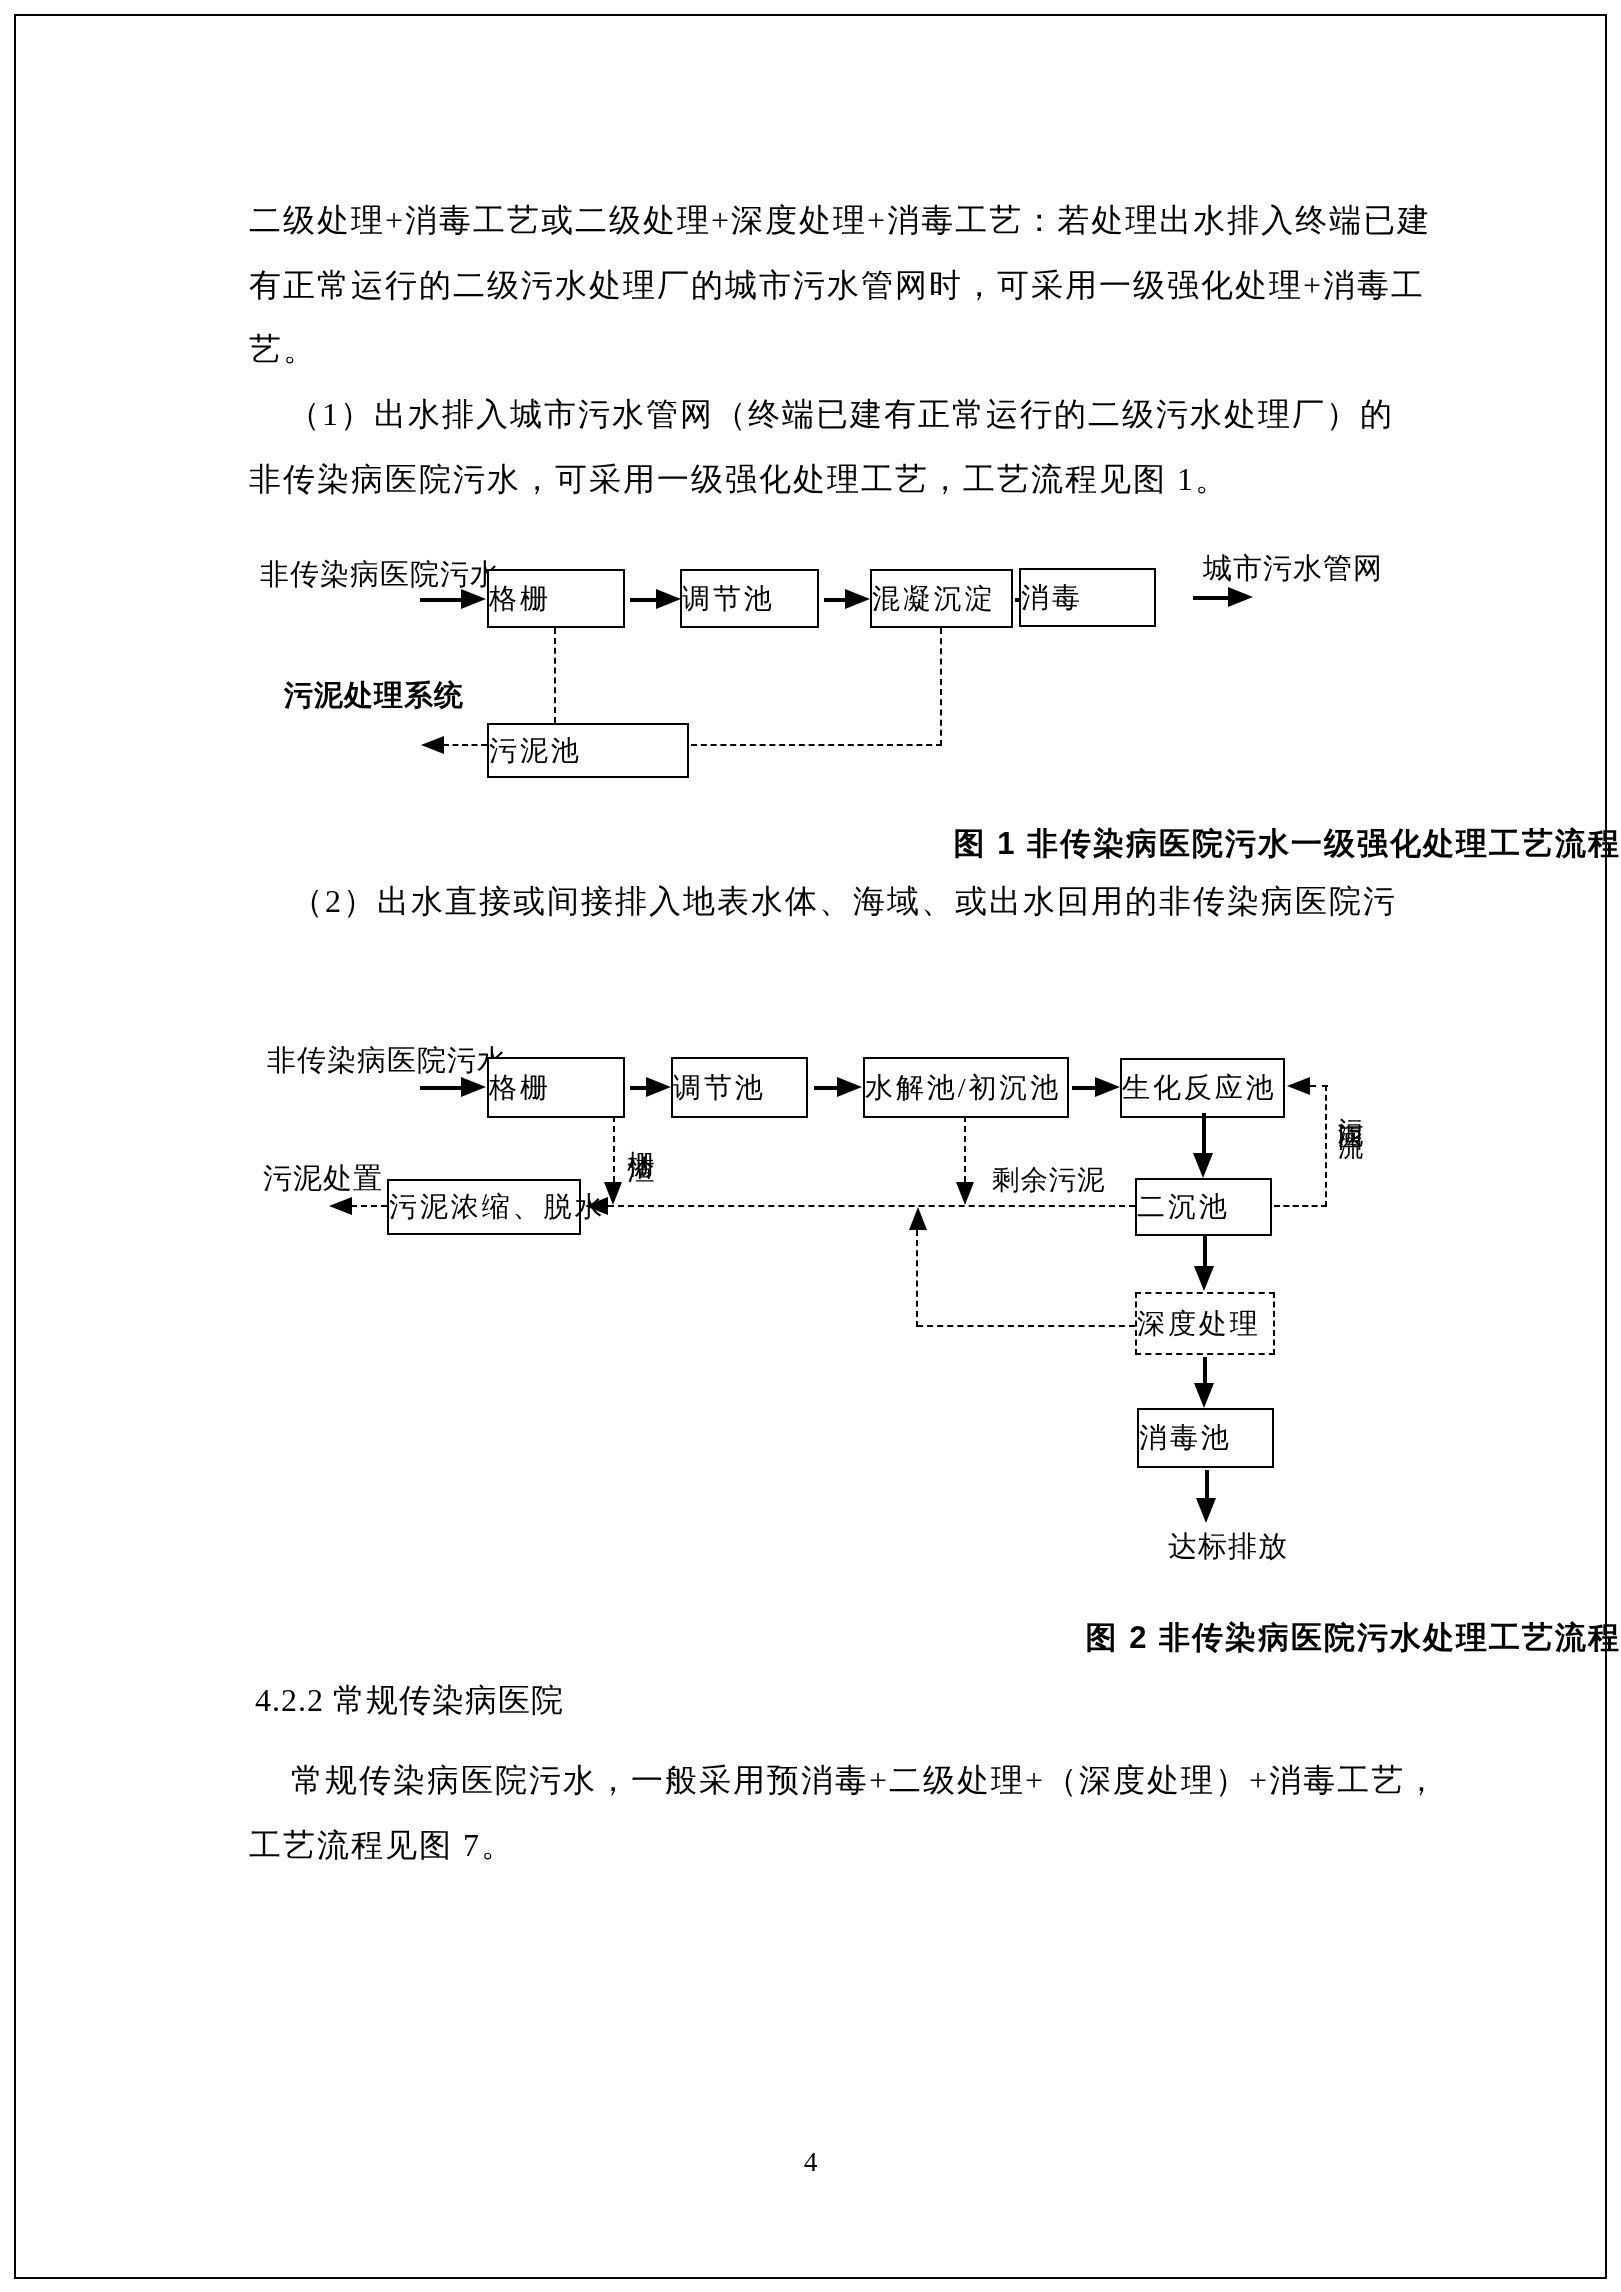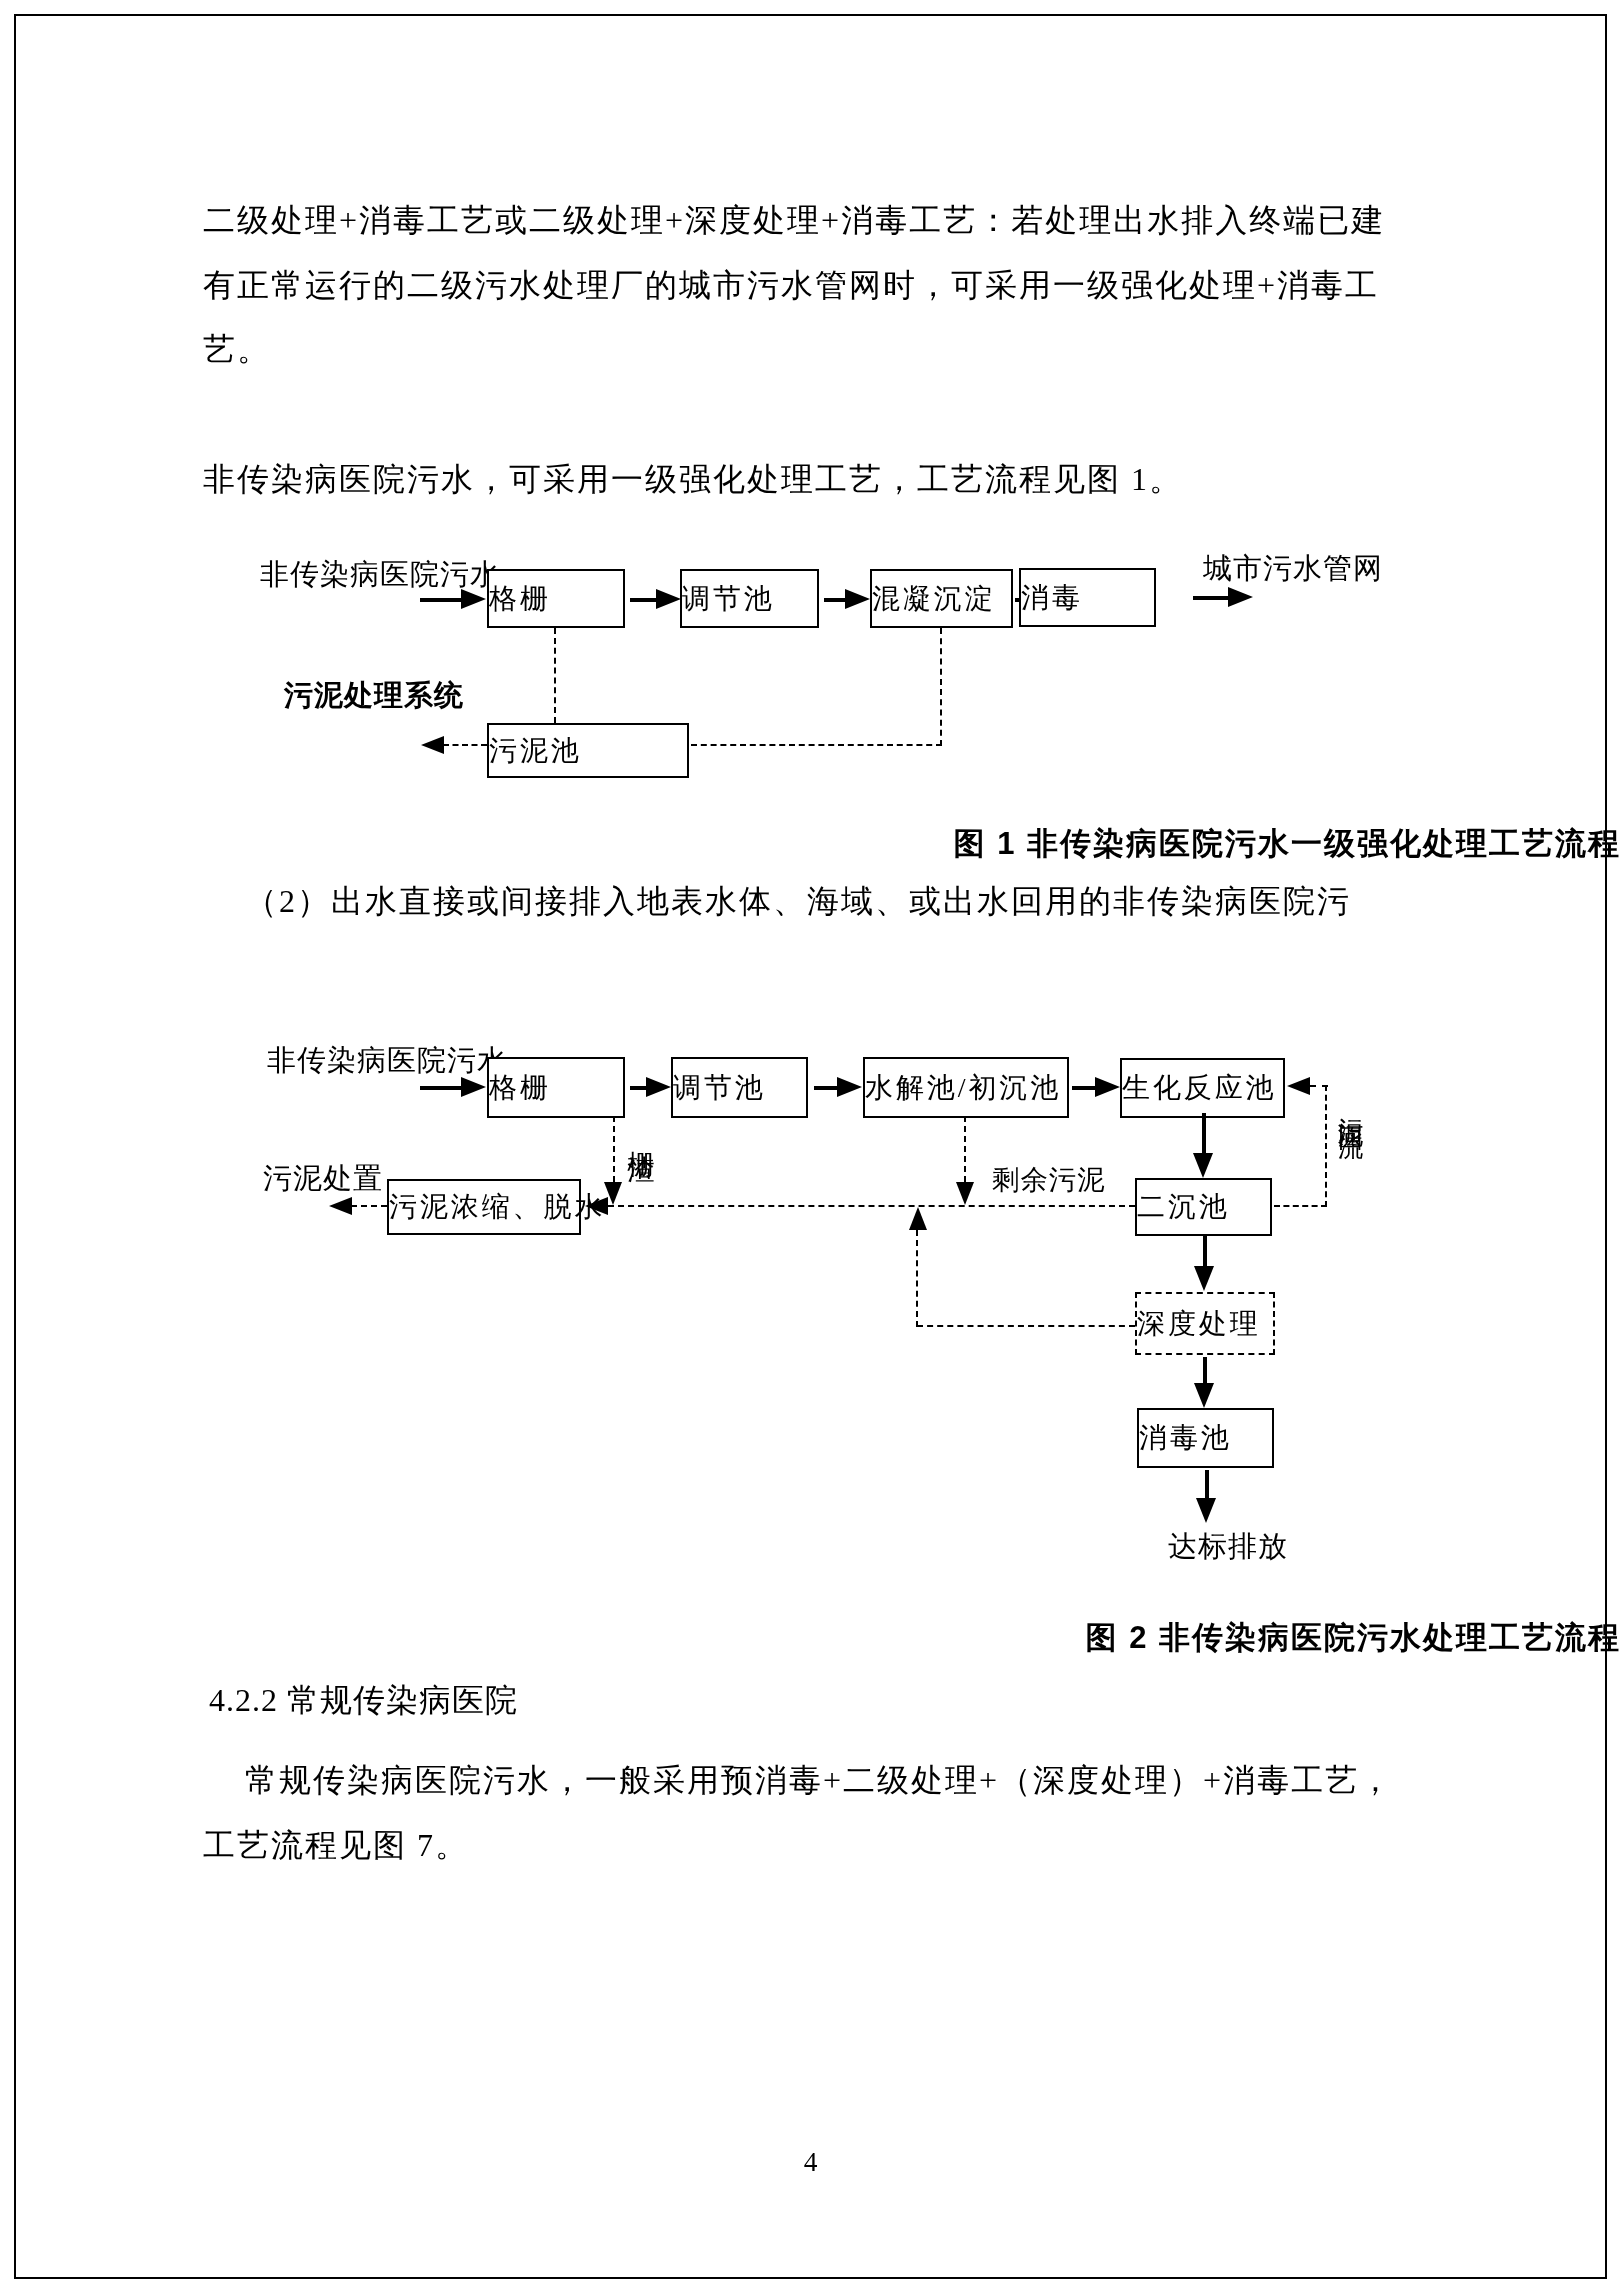--- a/index.html
+++ b/index.html
@@ -12,20 +12,21 @@
     overflow:hidden;
   }
   #page-border{
     position:absolute;left:13.7px;top:13.7px;right:13.7px;bottom:13.7px;
     border:2.9px solid #000;
   }
   .bodyline{
     position:absolute;
     font-size:32px;line-height:39px;letter-spacing:2px;
     white-space:nowrap;
+    margin-left:46px;
   }
   .caption{
     position:absolute;left:0;right:0;text-align:right;
     font-size:31px;font-weight:bold;letter-spacing:2px;white-space:nowrap;
     font-family:"Liberation Sans","DejaVu Sans",sans-serif;
   }
   .box{
     position:absolute;
     border:2.9px solid #000;background:#fff;
     text-align:left;
@@ -57,20 +58,21 @@
 </style>
 </head>
 <body>
 
 <div id="page">
   <div id="page-border"></div>
 
   <div class="bodyline" style="left:203px;top:201px;">二级处理+消毒工艺或二级处理+深度处理+消毒工艺：若处理出水排入终端已建</div>
   <div class="bodyline" style="left:203px;top:266px;">有正常运行的二级污水处理厂的城市污水管网时，可采用一级强化处理+消毒工</div>
   <div class="bodyline" style="left:203px;top:330px;">艺。</div>
+  <div class="bodyline" style="left:242px;top:395px;">（1）出水排入城市污水管网（终端已建有正常运行的二级污水处理厂）的</div>
   <div class="bodyline" style="left:203px;top:460px;">非传染病医院污水，可采用一级强化处理工艺，工艺流程见图 1。</div>
 
   <div class="lbl" style="left:260px;top:555px;font-size:29px;">非传染病医院污水</div>
 
   <div class="hline" style="left:420px;top:598px;width:43px;"></div>
   <div class="ah ah-r" style="left:461px;top:589px;"></div>
 
   <div class="box" style="left:487px;top:569px;width:134px;height:55px;line-height:55px;">格栅</div>
 
   <div class="hline" style="left:630px;top:598px;width:27.4px;"></div>

